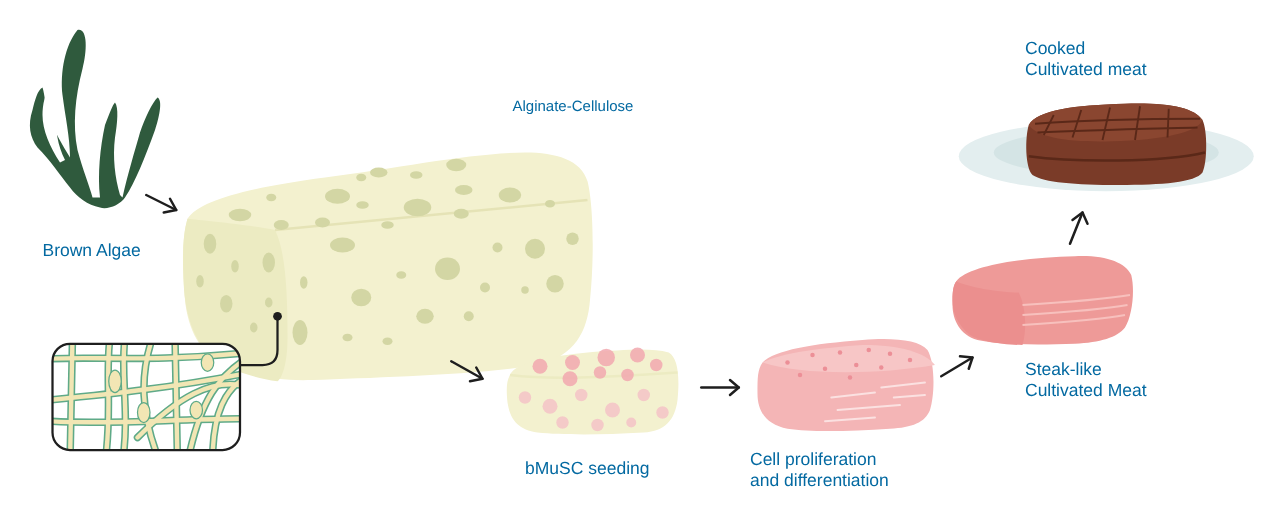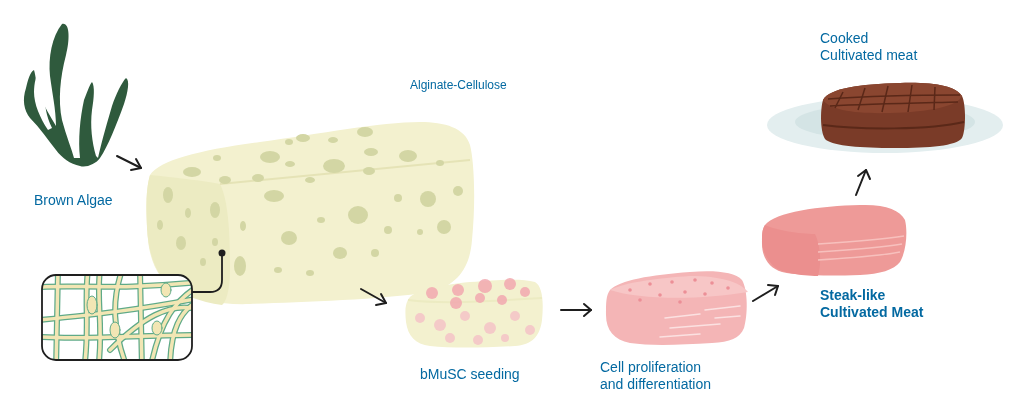--- a/index.html
+++ b/index.html
@@ -223,21 +223,21 @@
     <div>Alginate-Cellulose</div>
   </div>
 
   <div class="label" style="left:600px; top:359px; width:150px;">
     <div>Cell proliferation</div>
     <div>and differentiation</div>
   </div>
 
   <div class="label" style="left:420px; top:366px;">bMuSC seeding</div>
 
-  <div class="label" style="left:820px; top:287px; width:150px;font-weight:bold;">
+  <div class="label" style="left:820px; top:287px; width:150px;">
     <div>Steak-like</div>
     <div>Cultivated Meat</div>
   </div>
 
   <div class="label" style="left:820px; top:30px; width:150px;">
     <div>Cooked</div>
     <div>Cultivated meat</div>
   </div>
 </div>
 

